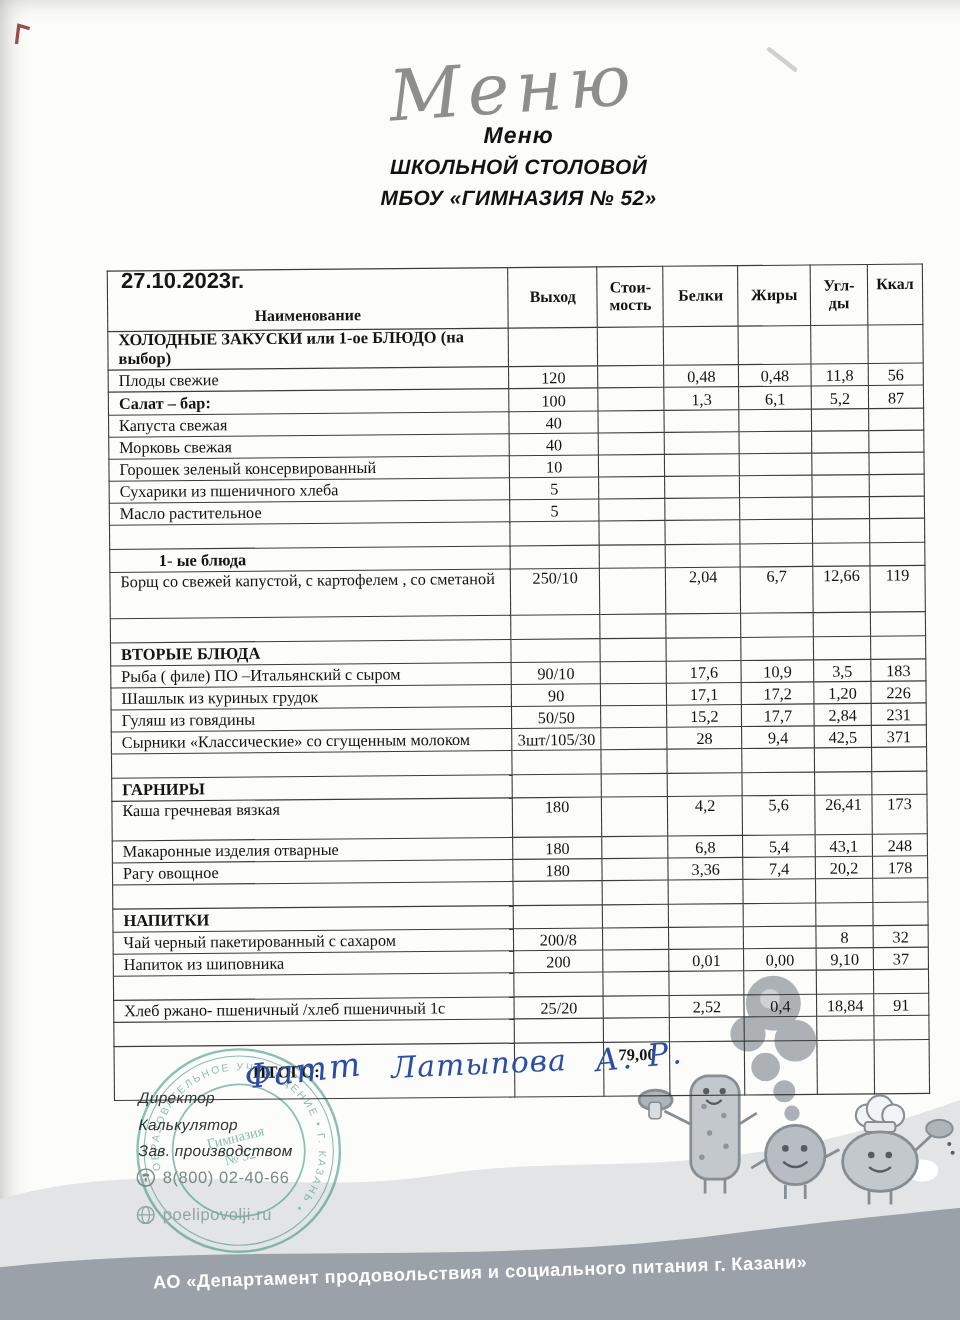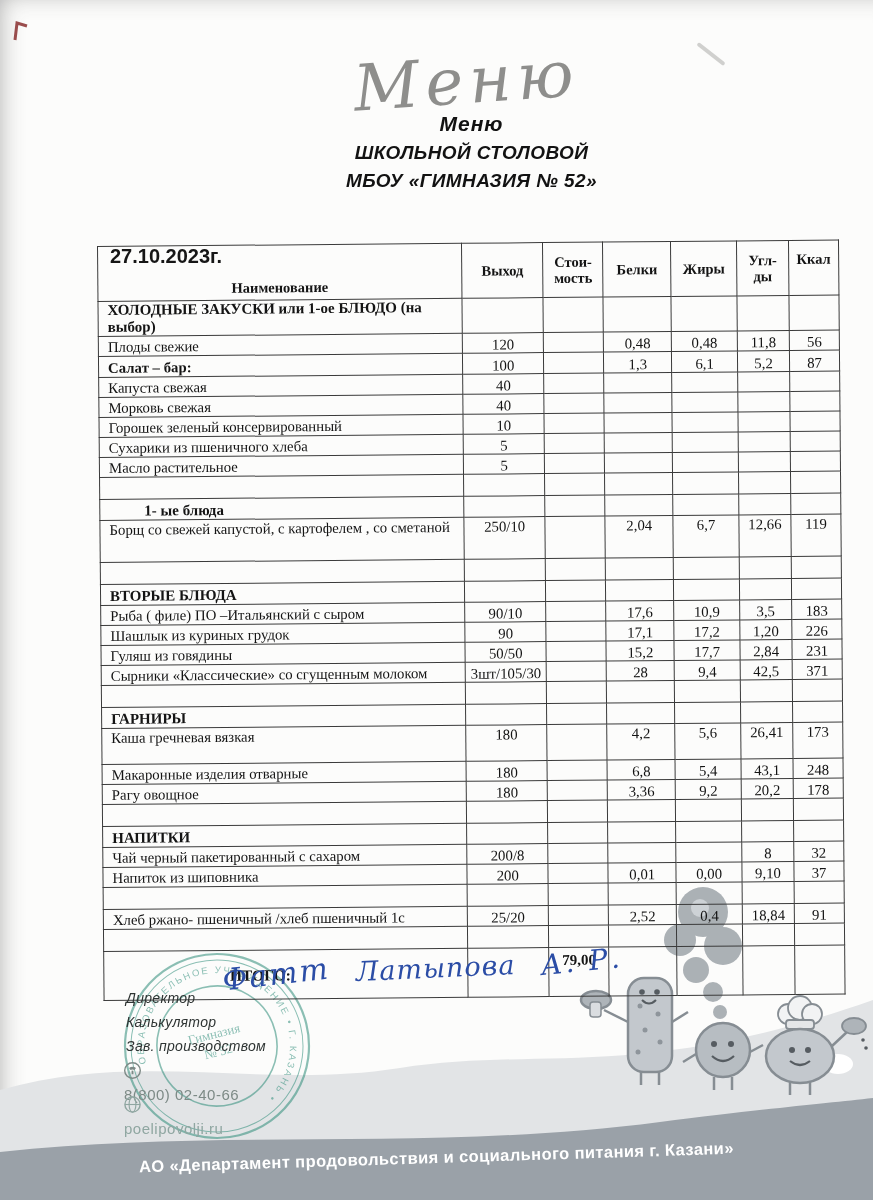--- a/index.html
+++ b/index.html
@@ -51,21 +51,21 @@
   .banner-text{position:absolute;left:0;right:0;top:1148px;text-align:center;z-index:2;
         color:#ffffff;font-weight:bold;font-size:16.5px;letter-spacing:.4px;transform:rotate(-1.8deg);}
 
   
   .stamp{position:absolute;left:112px;top:946px;z-index:1;}
 
   
   .roles{position:absolute;left:126px;top:986px;z-index:2;color:#2e3433;}
   .roles div{font-size:14px;line-height:24px;letter-spacing:.3px;font-style:italic;}
   .role-big{font-size:17.5px;}
-  .contact{position:absolute;left:124px;z-index:2;display:flex;align-items:flex-start;gap:7px;flex-direction:column;}
+  .contact{position:absolute;left:124px;z-index:2;display:flex;align-items:flex-end;gap:7px;}
   .contact.phone{top:1062px;color:#7d8a86;font-size:15px;letter-spacing:.5px;}
   .contact.site{top:1096px;color:#8fa6a1;font-size:15px;letter-spacing:.5px;}
 
   
   .signature{position:absolute;left:222px;top:950px;z-index:3;display:flex;gap:26px;align-items:baseline;
         font-family:"DejaVu Serif",serif;font-style:italic;color:#2b4da6;transform:rotate(-2.5deg);}
   .sig-1{font-size:30px;letter-spacing:2px;transform:rotate(-4deg);}
   .sig-2{font-size:27px;letter-spacing:1px;}
   .sig-3{font-size:28px;letter-spacing:3px;transform:rotate(-3deg);}
 </style>
@@ -296,21 +296,21 @@
           <td class="c-num">6,8</td>
           <td class="c-num">5,4</td>
           <td class="c-num">43,1</td>
           <td class="c-num">248</td>
         </tr>
         <tr class="row-item">
           <td class="c-name">Рагу овощное</td>
           <td class="c-num">180</td>
           <td class="c-num"></td>
           <td class="c-num">3,36</td>
-          <td class="c-num">9,2</td>
+          <td class="c-num">7,4</td>
           <td class="c-num">20,2</td>
           <td class="c-num">178</td>
         </tr>
         <tr class="row-empty">
           <td class="c-name"></td>
           <td class="c-num"></td>
           <td class="c-num"></td>
           <td class="c-num"></td>
           <td class="c-num"></td>
           <td class="c-num"></td>

